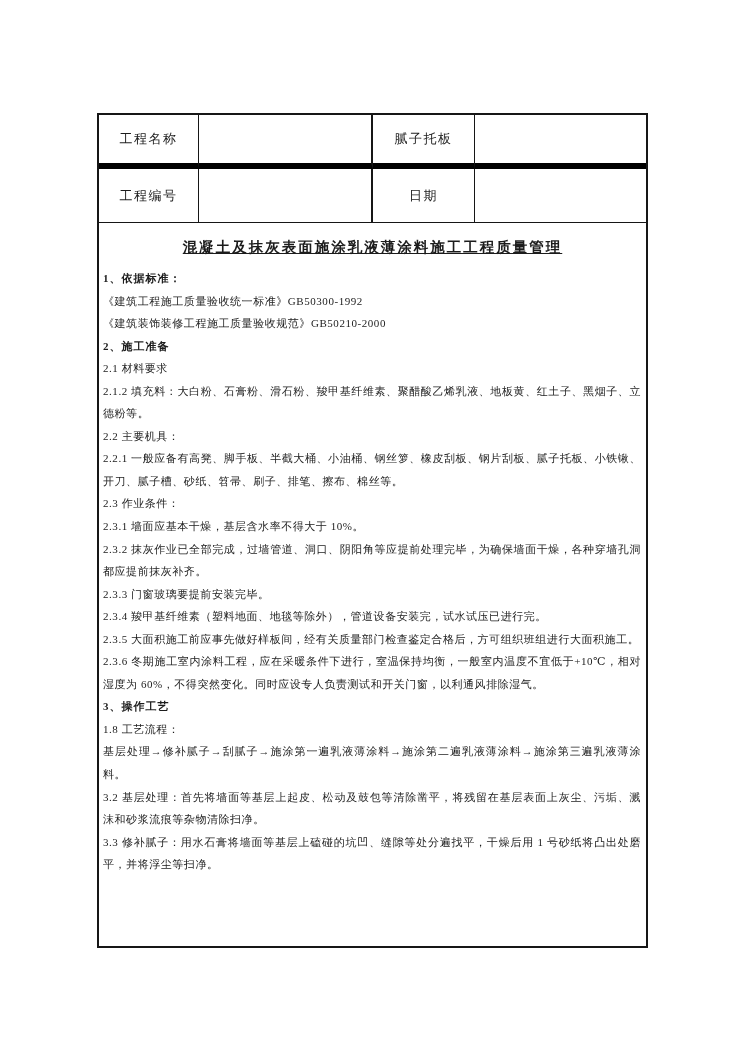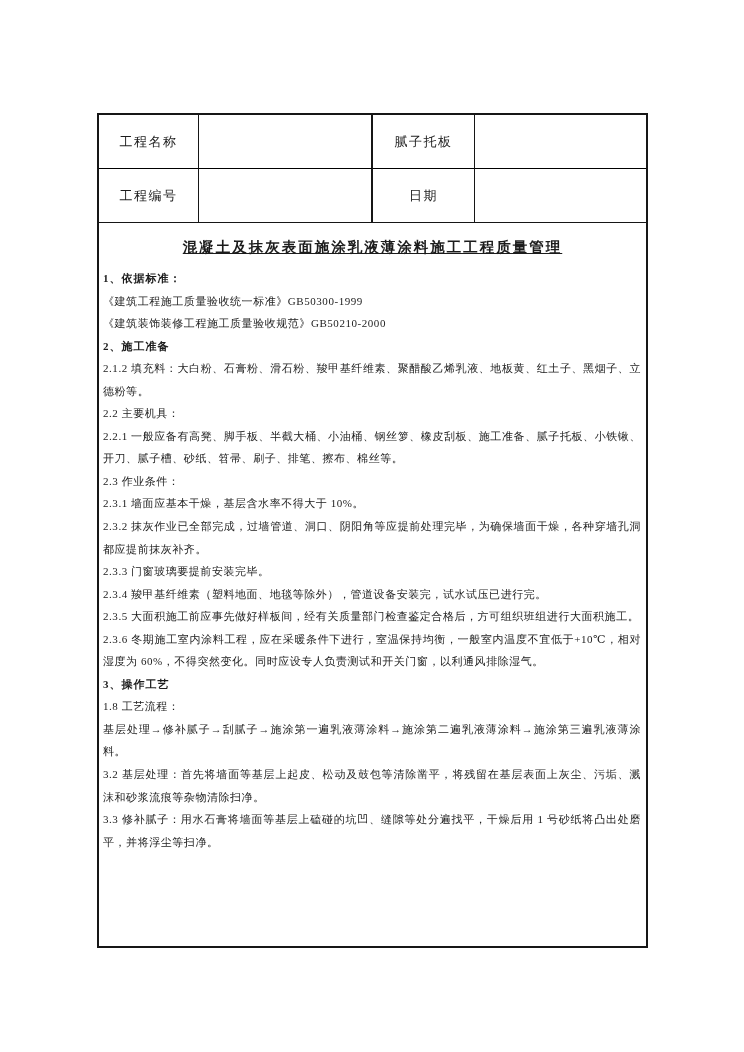--- a/index.html
+++ b/index.html
@@ -25,21 +25,21 @@
     grid-template-rows: 54px 53px;
     border-bottom: 1px solid #161616;
   }
   .hcell {
     display: flex; align-items: center; justify-content: center;
     font-size: 13px; letter-spacing: 1.5px;
   }
   .hcell.lab { }
   .b-r  { border-right: 1px solid #161616; }
   .b-r2 { border-right: 2px solid #161616; }
-  .b-b  { border-bottom: 1px solid #000000; }
+  .b-b  { border-bottom: 6px solid #000000; }
   
   .title-row {
     height: 40px;
     display: flex; align-items: center; justify-content: center;
     font-size: 14.5px; font-weight: bold; letter-spacing: 2px;
     padding-top: 8px;
     text-decoration: underline;
   }
   
   .content {
@@ -66,26 +66,27 @@
     <div class="hcell lab b-r">工程编号</div>
     <div class="hcell b-r2"></div>
     <div class="hcell lab b-r">日期</div>
     <div class="hcell"></div>
   </div>
 
   <div class="title-row">混凝土及抹灰表面施涂乳液薄涂料施工工程质量管理</div>
 
   <div class="content">
     <p class="p-heading">1、依据标准：</p>
-    <p class="p-body">《建筑工程施工质量验收统一标准》GB50300-1999</p>
+    <p class="p-body">《建筑工程施工质量验收统一标准》GB50300-1992</p>
     <p class="p-body">《建筑装饰装修工程施工质量验收规范》GB50210-2000</p>
     <p class="p-heading">2、施工准备</p>
+    <p class="p-body">2.1 材料要求</p>
     <p class="p-body">2.1.2 填充料：大白粉、石膏粉、滑石粉、羧甲基纤维素、聚醋酸乙烯乳液、地板黄、红土子、黑烟子、立德粉等。</p>
     <p class="p-body">2.2 主要机具：</p>
-    <p class="p-body">2.2.1 一般应备有高凳、脚手板、半截大桶、小油桶、钢丝箩、橡皮刮板、施工准备、腻子托板、小铁锹、开刀、腻子槽、砂纸、笤帚、刷子、排笔、擦布、棉丝等。</p>
+    <p class="p-body">2.2.1 一般应备有高凳、脚手板、半截大桶、小油桶、钢丝箩、橡皮刮板、钢片刮板、腻子托板、小铁锹、开刀、腻子槽、砂纸、笤帚、刷子、排笔、擦布、棉丝等。</p>
     <p class="p-body">2.3 作业条件：</p>
     <p class="p-body">2.3.1 墙面应基本干燥，基层含水率不得大于 10%。</p>
     <p class="p-body">2.3.2 抹灰作业已全部完成，过墙管道、洞口、阴阳角等应提前处理完毕，为确保墙面干燥，各种穿墙孔洞都应提前抹灰补齐。</p>
     <p class="p-body">2.3.3 门窗玻璃要提前安装完毕。</p>
     <p class="p-body">2.3.4 羧甲基纤维素（塑料地面、地毯等除外），管道设备安装完，试水试压已进行完。</p>
     <p class="p-body">2.3.5 大面积施工前应事先做好样板间，经有关质量部门检查鉴定合格后，方可组织班组进行大面积施工。</p>
     <p class="p-body">2.3.6 冬期施工室内涂料工程，应在采暖条件下进行，室温保持均衡，一般室内温度不宜低于+10℃，相对湿度为 60%，不得突然变化。同时应设专人负责测试和开关门窗，以利通风排除湿气。</p>
     <p class="p-heading">3、操作工艺</p>
     <p class="p-body">1.8 工艺流程：</p>
     <p class="p-body">基层处理→修补腻子→刮腻子→施涂第一遍乳液薄涂料→施涂第二遍乳液薄涂料→施涂第三遍乳液薄涂料。</p>

